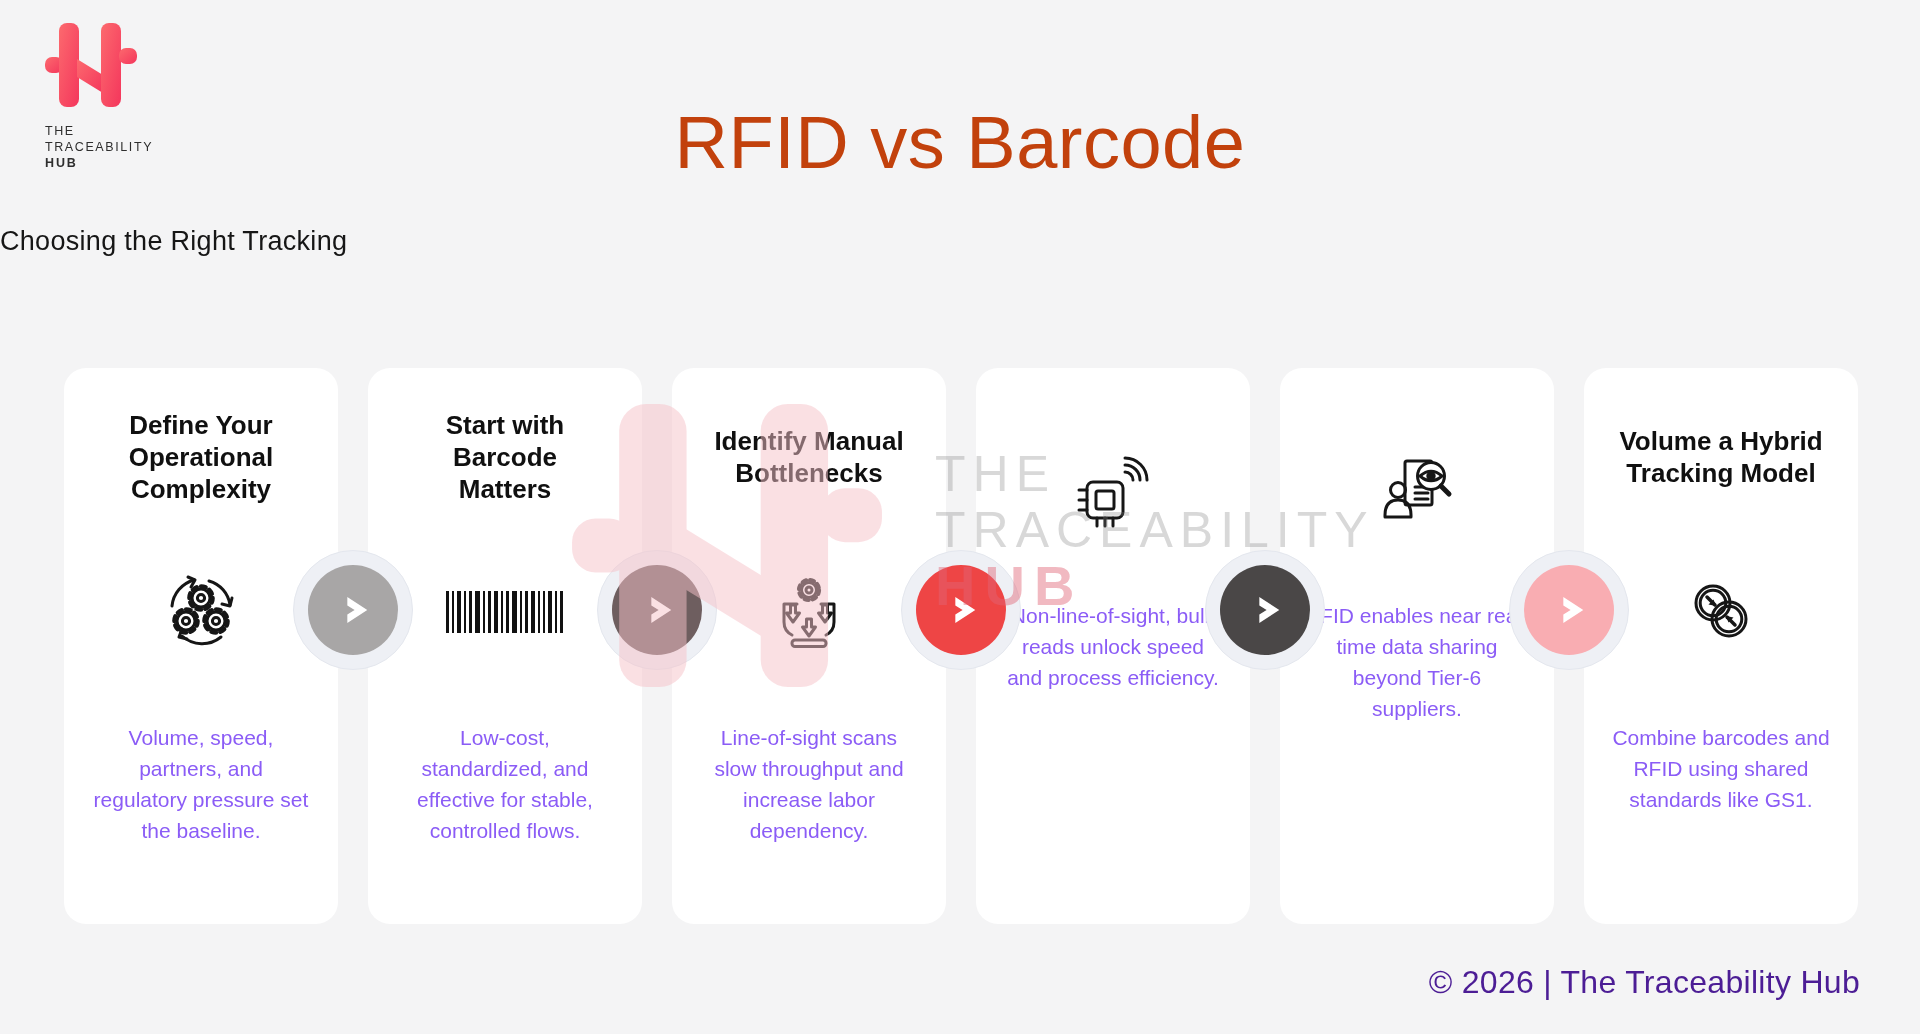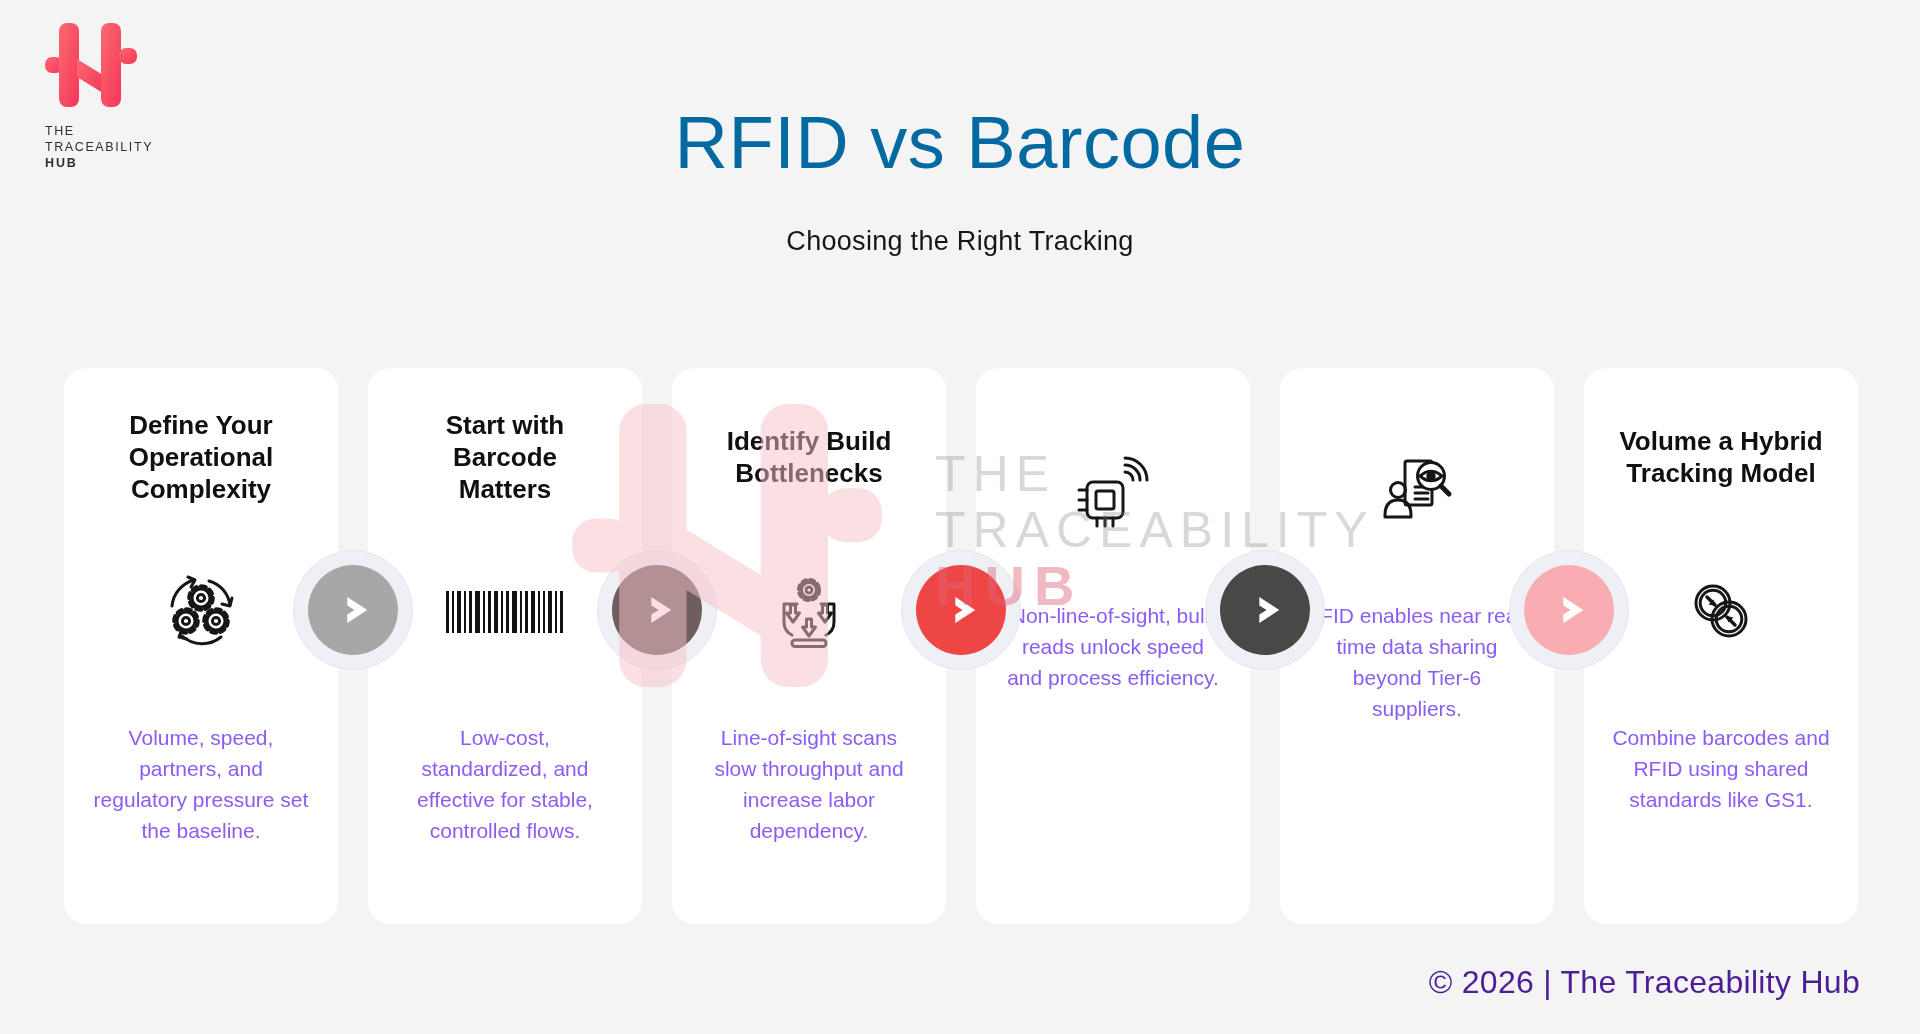--- a/index.html
+++ b/index.html
@@ -12,24 +12,24 @@
 
   
   .logo{position:absolute;left:45px;top:23px;}
   .logo-mark{display:block;}
   .logo-text{margin-top:16px;font-size:12.5px;line-height:16px;letter-spacing:1.6px;color:#2e2e2e;}
   .logo-text .w3{font-weight:bold;letter-spacing:1.9px;}
 
   
   .title{
     position:absolute;left:0;top:104px;width:100%;text-align:center;
-    font-size:74px;font-weight:500;color:#0369a1;letter-spacing:.5px;line-height:78px;margin:0;
+    font-size:74px;font-weight:500;color:#c2410c;letter-spacing:.5px;line-height:78px;margin:0;
   }
   .subtitle{
-    position:absolute;left:0;top:226px;width:100%;text-align:center;
+    position:absolute;left:0;top:226px;width:100%;text-align:left;
     font-size:27px;color:#161616;letter-spacing:.3px;
   }
 
   
   .cards-row{
     position:absolute;left:64px;top:368px;width:1794px;height:556px;
     display:flex;gap:30px;z-index:10;
   }
   .card{
     width:274px;height:556px;background:#ffffff;border-radius:22px;
@@ -168,21 +168,21 @@
             <rect x="114" y="0" width="3" height="42"></rect>
   </svg>
         </div>
     <div class="card-desc">Low-cost,
 standardized, and
 effective for stable,
 controlled flows.</div>
   </section>
 
   <section class="card">
-    <div class="card-title">Identify Build
+    <div class="card-title">Identify Manual
 Bottlenecks</div>
     <div class="card-icon">
           <svg width="76" height="76" viewBox="0 0 76 76" fill="none" stroke="#161616" stroke-width="3" stroke-linecap="round" stroke-linejoin="round">
     <circle cx="38" cy="16" r="7.5"></circle>
             <circle cx="38" cy="16" r="10" stroke-width="4.2" stroke-dasharray="4 4"></circle>
             <circle cx="38" cy="16" r="3"></circle>
     <path d="M26,30 H13 V48 Q13,57 21,61"></path>
     <path d="M50,30 H63 V48 Q63,57 55,61"></path>
     <path d="M19.5,31 v8 h-4 l6.5,9 6.5,-9 h-4 v-8 z"></path>
     <path d="M51.5,31 v8 h-4 l6.5,9 6.5,-9 h-4 v-8 z"></path>

